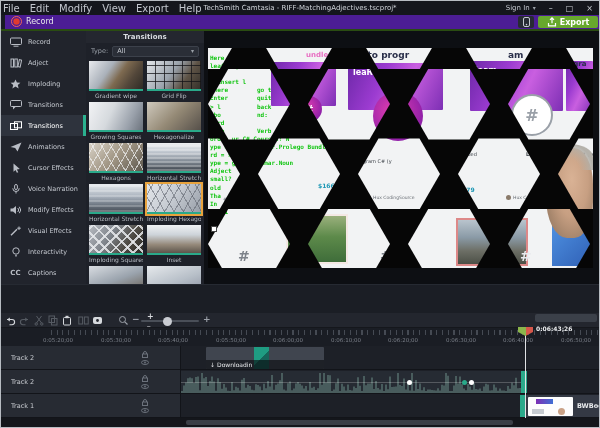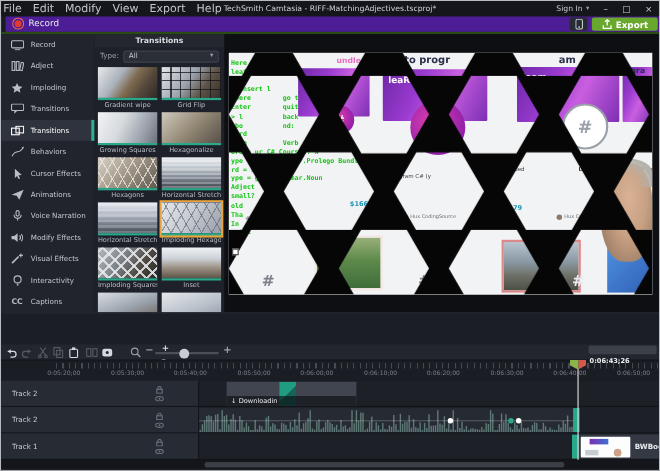--- a/index.html
+++ b/index.html
@@ -220,41 +220,32 @@
           <svg width="12" height="10">
             <rect x="0.5" y="2.5" width="7" height="6" fill="none" stroke="#fff"></rect>
             <rect x="4.5" y="0.8" width="7" height="6" fill="none" stroke="#fff"></rect>
           </svg>
         </span>
       <span>Transitions</span>
     </div>
     <div class="sitem">
       <span class="sicon">
           <svg width="12" height="10">
-            <path d="M1,9 C4,2 8,8 11,1" fill="none" stroke="#b9bdc5"></path>
-            <polygon points="11.8,0.2 9.6,1 11,2.4" fill="#b9bdc5"></polygon>
-          </svg>
-        </span>
-      <span>Behaviors</span>
+            <polygon points="0.5,5 11.5,0.5 7.5,9.5 5.2,5.9" fill="#b9bdc5"></polygon>
+          </svg>
+        </span>
+      <span>Animations</span>
     </div>
     <div class="sitem">
       <span class="sicon">
           <svg width="10" height="10">
             <polygon points="2.5,0.4 8.8,6 5.8,6.4 7.3,9.3 5.9,9.8 4.5,7 2.5,8.8" fill="#b9bdc5"></polygon>
           </svg>
         </span>
       <span>Cursor Effects</span>
-    </div>
-    <div class="sitem">
-      <span class="sicon">
-          <svg width="12" height="10">
-            <polygon points="0.5,5 11.5,0.5 7.5,9.5 5.2,5.9" fill="#b9bdc5"></polygon>
-          </svg>
-        </span>
-      <span>Animations</span>
     </div>
     <div class="sitem">
       <span class="sicon">
           <svg width="12" height="10">
             <rect x="4.6" y="0.5" width="2.8" height="5" rx="1.4" fill="none" stroke="#b9bdc5"></rect>
             <path d="M2.8,4.3 a3.2,3.2 0 0 0 6.4,0 M6,7.5 V9.5" fill="none" stroke="#b9bdc5"></path>
           </svg>
         </span>
       <span>Voice Narration</span>
     </div>

